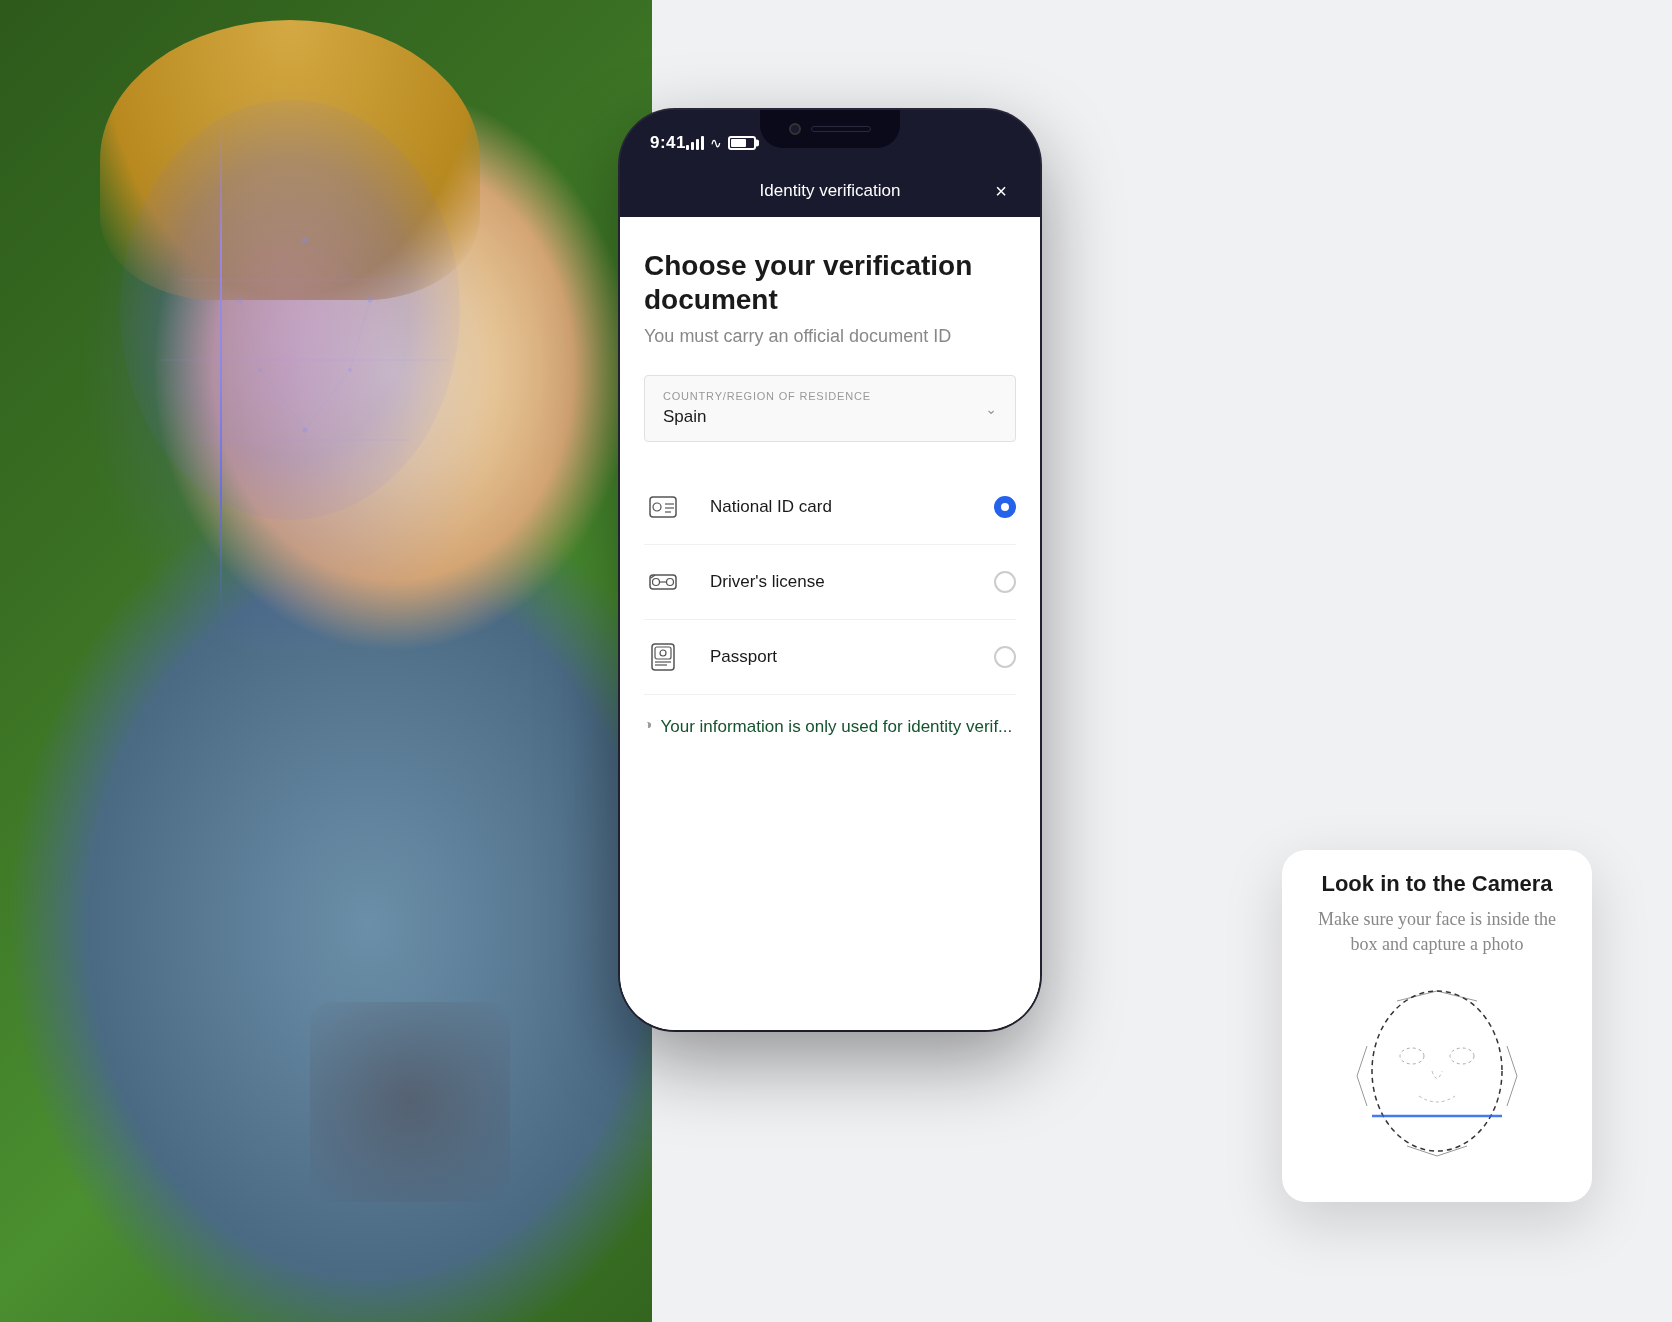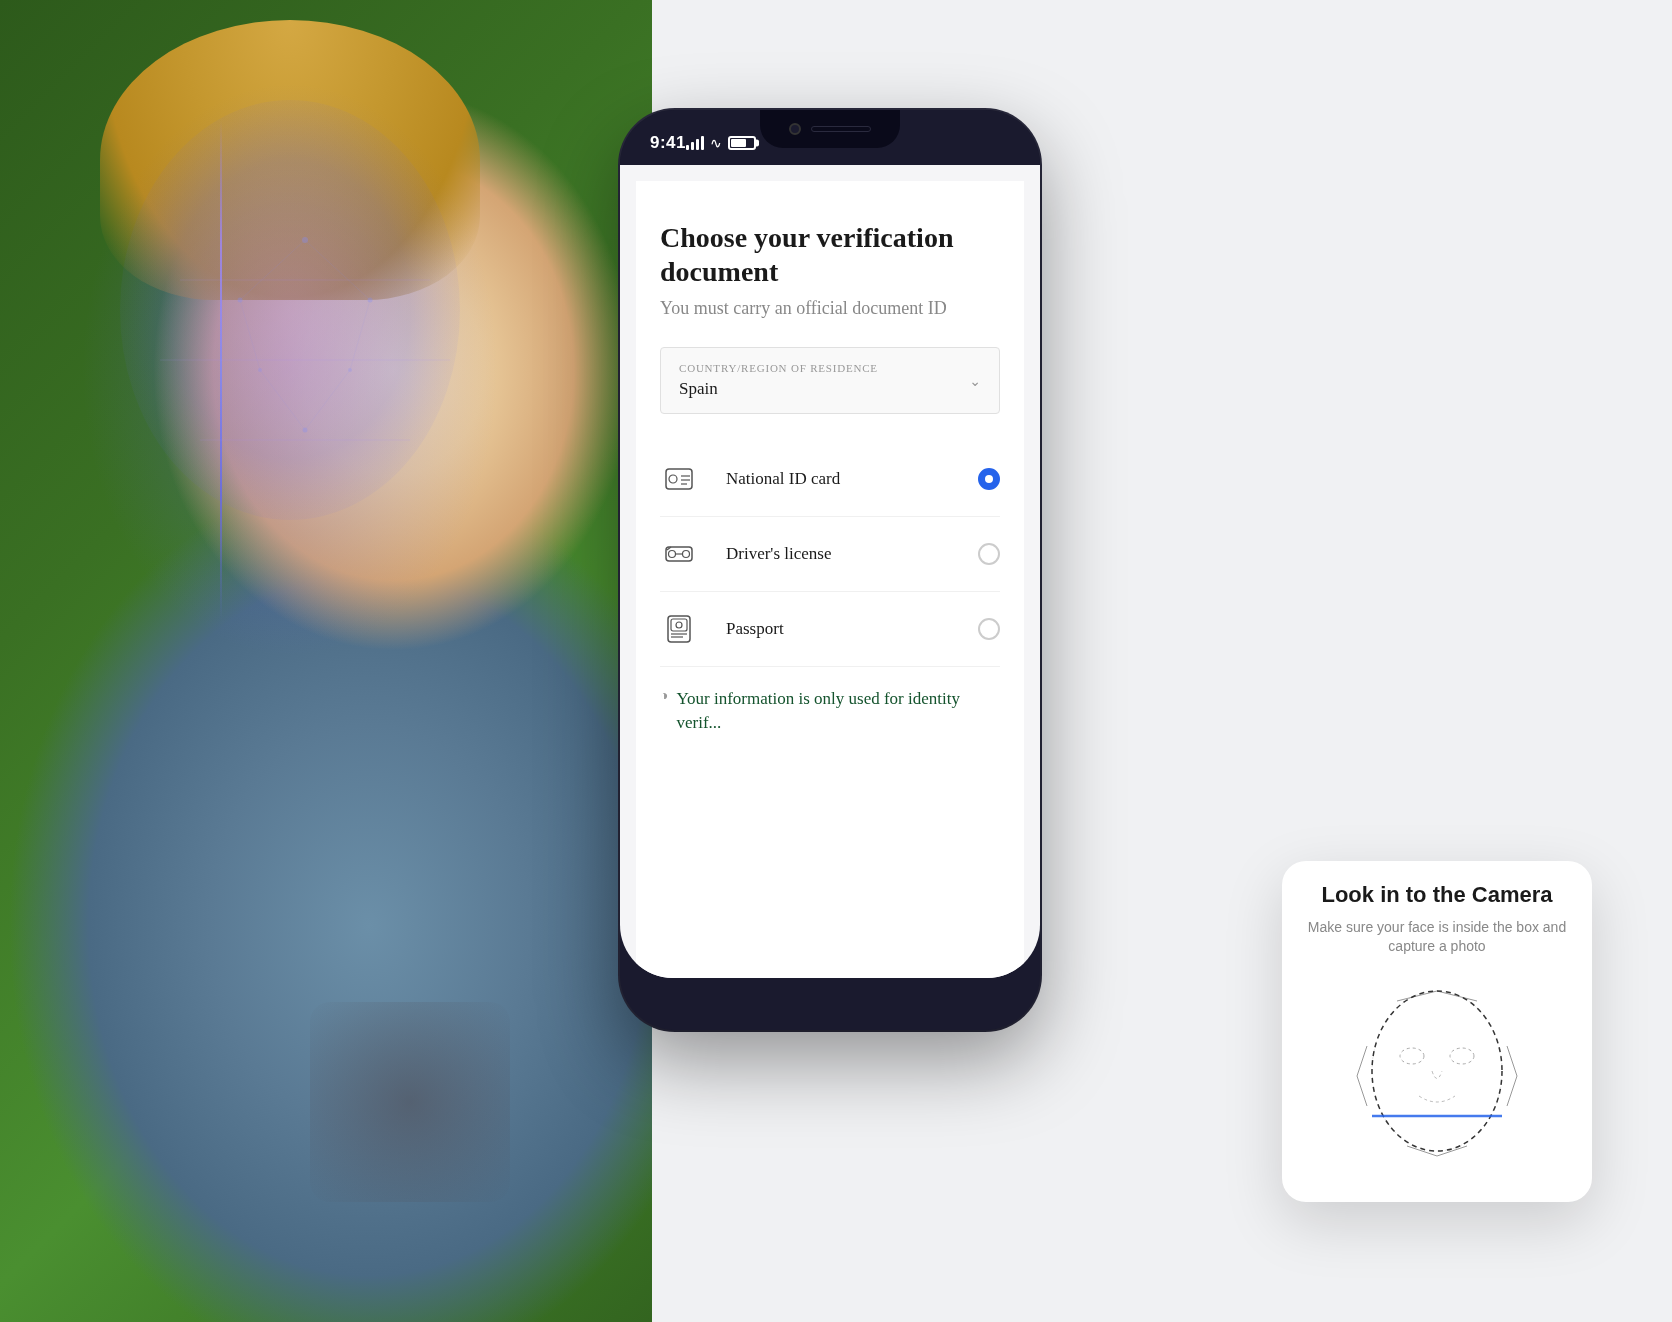--- a/index.html
+++ b/index.html
@@ -251,25 +251,24 @@
     .phone-content {
       background: #f5f5f7;
       flex: 1;
       height: calc(920px - 55px - 52px);
       overflow: hidden;
       border-radius: 0 0 53px 53px;
     }
 
     .content-white {
       background: white;
-      margin: 16px;
-      padding: 40px 24px;
+      margin: 0;
+      padding: 32px 24px;
       height: 100%;
       overflow-y: auto;
-      font-family: Liberation Serif, serif;
     }
 
     .page-title {
       font-size: 28px;
       font-weight: 700;
       color: #1a1a1a;
       line-height: 1.2;
       margin-bottom: 10px;
     }
 
@@ -400,25 +399,26 @@
 
     .camera-card-title {
       font-size: 22px;
       font-weight: 700;
       color: #1a1a1a;
       text-align: center;
       margin-bottom: 10px;
     }
 
     .camera-card-subtitle {
-      font-size: 14px;
+      font-size: 18px;
       color: #888;
       text-align: center;
       margin-bottom: 24px;
       line-height: 1.4;
+      font-family: Liberation Serif, serif;
     }
 
     
     .face-outline-container {
       width: 100%;
       height: 200px;
       display: flex;
       align-items: center;
       justify-content: center;
     }
@@ -491,20 +491,25 @@
           <div class="signal-bar" style="height:11px"></div>
           <div class="signal-bar" style="height:14px"></div>
         </div>
         <span class="wifi-icon">∿</span>
         <div class="battery-icon">
           <div class="battery-fill"></div>
         </div>
       </div>
     </div>
 
+    <div class="header-bar">
+      <div style="width:30px"></div>
+      <span class="header-title">Identity verification</span>
+      <div class="close-btn">×</div>
+    </div>
 
     <div class="phone-content">
       <div class="content-white">
 
         <div class="page-title">Choose your verification document</div>
         <div class="page-subtitle">You must carry an official document ID</div>
 
         <div class="country-dropdown">
           <div class="dropdown-label">COUNTRY/REGION OF RESIDENCE</div>
           <div class="dropdown-value">Spain</div>

